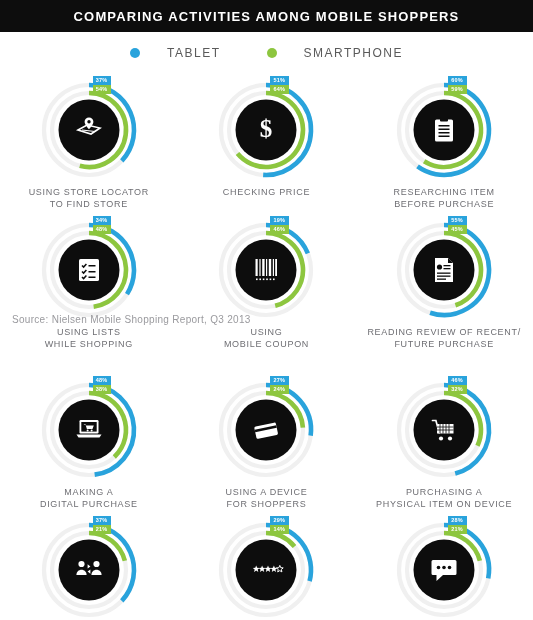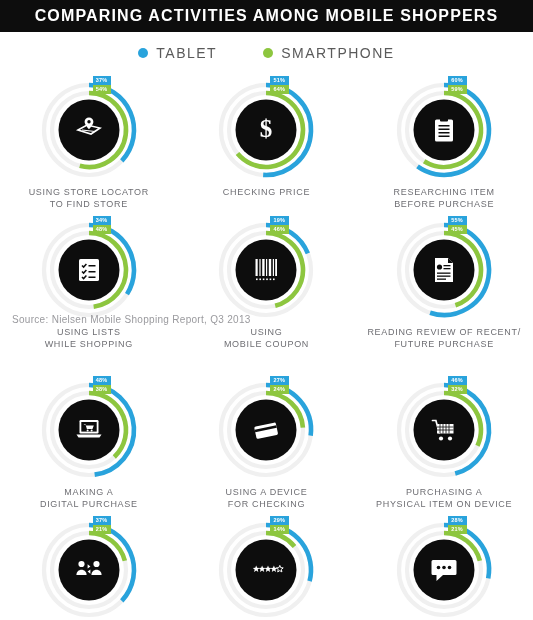--- a/index.html
+++ b/index.html
@@ -10,36 +10,36 @@
     overflow:hidden;
     position:relative;
   }
   .header{
     height:32px;
     background:#0d0d0d;
     display:flex;align-items:center;justify-content:center;
   }
   .header-title{
     color:#ffffff;
-    font-size:16px;
+    font-size:13px;
     font-weight:bold;
     letter-spacing:1.15px;
   }
   .legend{
     height:34px;
     display:flex;align-items:center;justify-content:center;
     gap:46px;
     margin-top:4px;
   }
   .legend-item{display:flex;align-items:center;gap:8px;}
   .legend-dot{width:10px;height:10px;border-radius:50%;display:block;}
   .legend-dot.tablet{background:#29a3dc;}
   .legend-dot.smartphone{background:#8dc63f;}
   .legend-label{
-    font-size:14px;letter-spacing:1.5px;color:#5a5a5a;
+    font-size:12px;letter-spacing:1.5px;color:#5a5a5a;margin-left:19px;
   }
   .grid{
     position:relative;
   }
   .row{
     display:flex;
     justify-content:space-around;
     align-items:flex-start;
   }
   .cell{
@@ -319,21 +319,21 @@
                 <rect x="3" y="11.4" width="22" height="2.6" fill="#0d0d0d"></rect>
               </g>
             </g>
         </svg>
         <div class="badges">
           <span class="badge tablet">27%</span>
           <span class="badge smartphone">24%</span>
         </div>
       </div>
       <div class="caption">USING A DEVICE
-FOR CHECKING</div>
+FOR SHOPPERS</div>
     </div>
     <div class="cell">
       <div class="donut">
         <svg width="104" height="104" viewBox="0 0 104 104">
           <circle cx="52" cy="52" r="45" fill="none" stroke="#f0f0f0" stroke-width="4.2"></circle>
           <circle cx="52" cy="52" r="37" fill="none" stroke="#f0f0f0" stroke-width="4.2"></circle>
           <path d="M 52 7 A 45 45 0 0 1 63.19104492241847 95.5862422507884" fill="none" stroke="#29a3dc" stroke-width="4.6" stroke-linecap="butt"></path>
           <path d="M 52 15 A 37 37 0 0 1 85.47860094124272 67.7538337879077" fill="none" stroke="#8dc63f" stroke-width="4.6" stroke-linecap="butt"></path>
           <circle cx="52" cy="52" r="30.5" fill="#0d0d0d"></circle>
           <g transform="translate(38, 38)">

